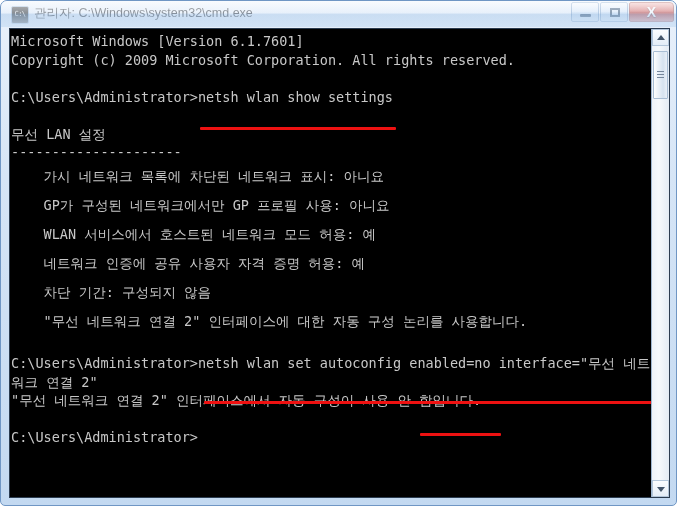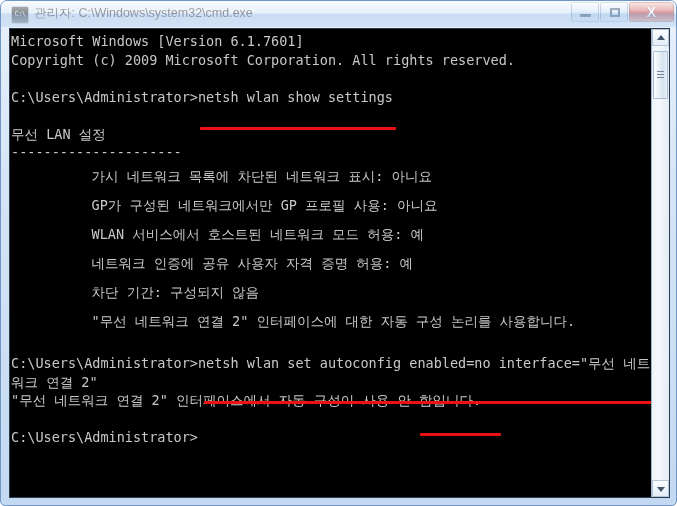--- a/index.html
+++ b/index.html
@@ -148,21 +148,21 @@
     left: 1px;
     top: 3px;
     font-family: "DejaVu Sans Mono", "Liberation Mono", monospace;
     font-size: 13.5px;
     line-height: 18.5px;
     color: #c8c8c8;
     white-space: pre;
     letter-spacing: 0px;
   }
   .term .ln { height: 18.5px; }
-  .term .ln.tall { height: 29px; line-height: 29px; padding-left: 48px; }
+  .term .ln.tall { height: 29px; line-height: 29px; }
   .term .ln.blank { color: transparent; }
 
   
   .marker {
     position: absolute;
     background: #ee1111;
     border-radius: 1px;
   }
 
   

